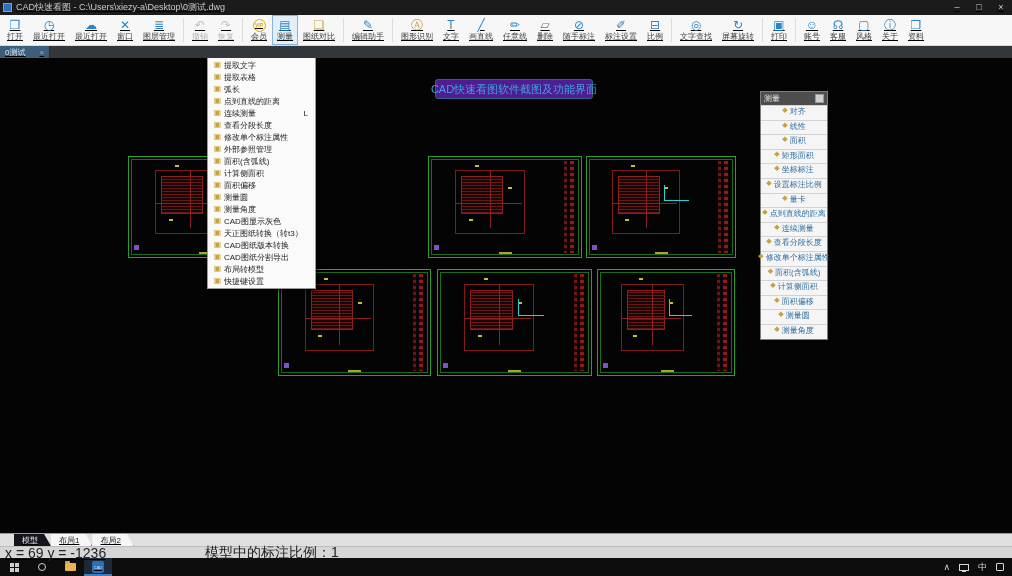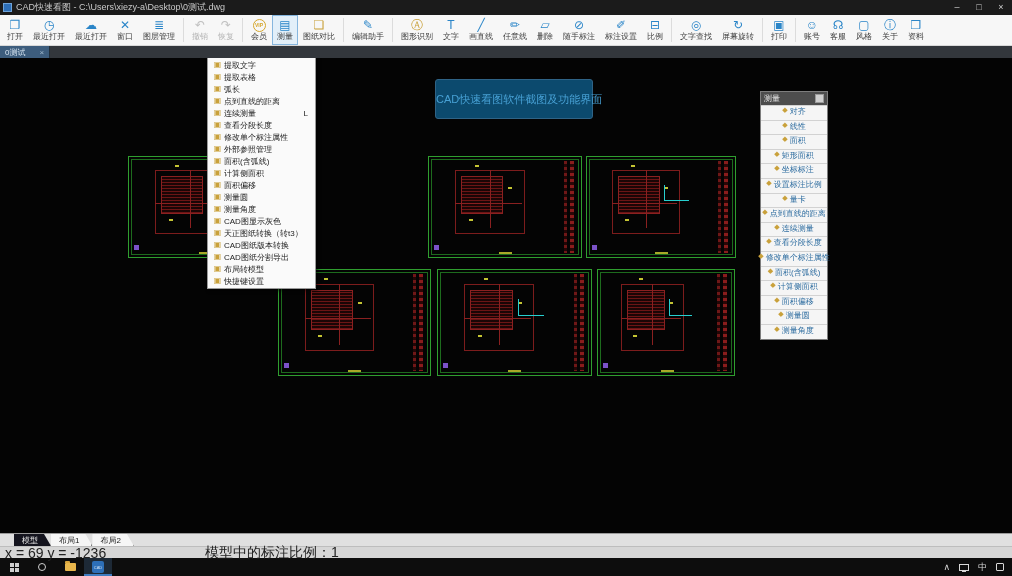--- a/index.html
+++ b/index.html
@@ -1,17 +1,17 @@
 <!DOCTYPE html>
 <html><head>
 <meta charset="utf-8">
 <style>
   html,body{margin:0;padding:0;background:#333;}
   *{box-sizing:border-box;font-family:"Liberation Sans","DejaVu Sans",sans-serif;}
-  .screen{position:relative;width:1012px;height:576px;background:#050505;overflow:hidden;display:flex;flex-direction:column;}
+  .screen{position:relative;width:1012px;height:576px;background:#050505;overflow:hidden;display:flex;flex-direction:column;text-decoration:underline;}
 
   
   .titlebar{height:15px;background:#1b1b1b;color:#c9c9c9;display:flex;align-items:center;font-size:9px;flex:0 0 auto;}
   .app-icon{width:9px;height:9px;background:#2d6fb8;border:1px solid #6fa3d8;margin:0 4px 0 3px;}
   .titlebar .title{flex:1;white-space:nowrap;overflow:hidden;}
   .win-controls{display:flex;gap:0;}
   .win-btn{width:22px;height:15px;text-align:center;line-height:14px;font-size:9px;color:#cfcfcf;cursor:default;}
 
   
   .toolbar{height:31px;background:#f7f7f7;border-bottom:1px solid #d9d9d9;display:flex;align-items:stretch;padding:0 2px;flex:0 0 auto;}
@@ -25,21 +25,21 @@
   .tb-ic.vip{width:13px;height:13px;border-radius:50%;border:1px solid #d5a62c;color:#d5a62c;font-size:5px;font-weight:bold;display:flex;align-items:center;justify-content:center;}
   .tb-sep{width:1px;background:#dcdcdc;margin:3px 3px;}
 
   
   .doctabs{height:12px;background:#33373c;display:flex;align-items:stretch;flex:0 0 auto;}
   .doctab{background:#3d5d7d;color:#dbe8f4;font-size:8px;display:flex;align-items:center;padding:0 5px;gap:14px;border-right:1px solid #22303c;}
   .doctab .close{color:#9fb8cc;font-size:8px;}
 
   
   .canvas{position:relative;flex:1 1 auto;background:#040404;overflow:hidden;}
-  .banner{position:absolute;left:435px;top:21px;width:158px;height:40px;background:#0c4a6e;border:1px solid #2f6386;border-radius:3px;display:flex;align-items:center;justify-content:flex-start;}
+  .banner{position:absolute;left:435px;top:21px;width:158px;height:20px;background:#4c1d95;border:1px solid #2f6386;border-radius:3px;display:flex;align-items:center;justify-content:center;}
   .banner span{color:#47a0d4;font-size:11px;white-space:nowrap;}
 
   
   .drawing{position:absolute;border:1px solid #2f9e2f;}
   .drawing::after{content:'';position:absolute;inset:2px;border:1px solid #1d6b1d;pointer-events:none;}
   .d-bar{position:absolute;top:4px;bottom:4px;width:4px;background:repeating-linear-gradient(180deg,#8a1c1c 0 3px,#2a0606 3px 6px);}
   .d-bar1{right:7px;}
   .d-bar2{right:14px;width:3px;opacity:.8;}
   .d-room{position:absolute;left:17%;top:13%;width:46%;height:64%;border:1px solid #7c1c1c;}
   .d-fill{position:absolute;left:21%;top:19%;width:28%;height:38%;border:1px solid #8a2020;background:repeating-linear-gradient(0deg,rgba(125,24,24,.85) 0 1px,rgba(60,8,8,.4) 1px 3px);}

